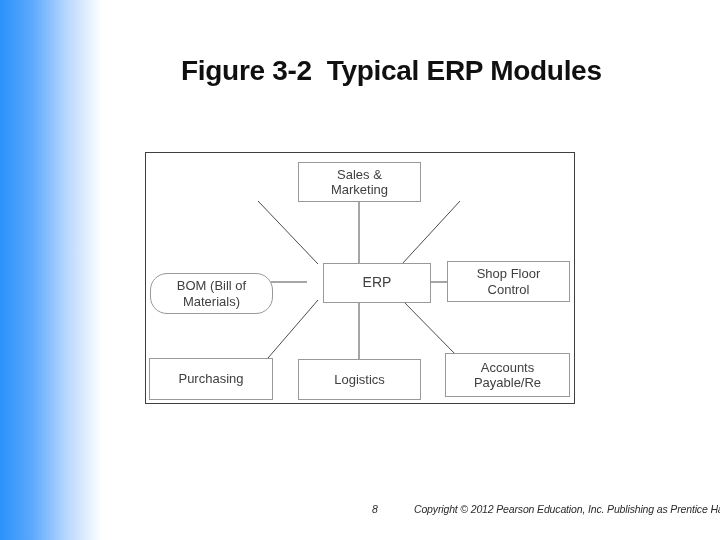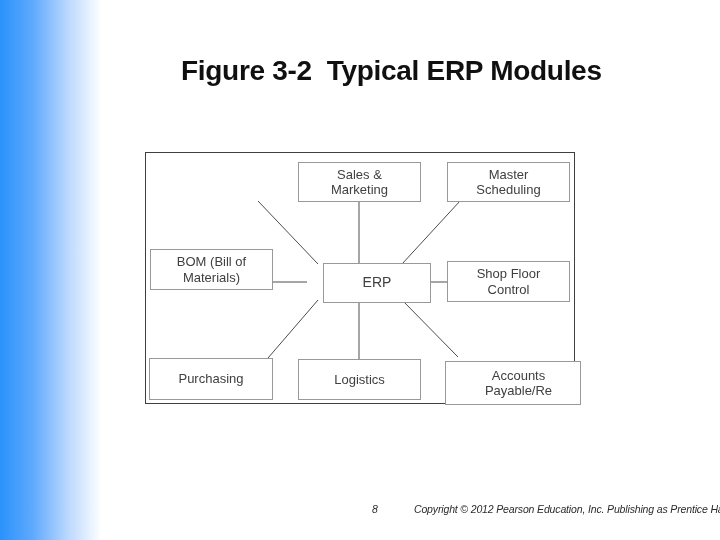--- a/index.html
+++ b/index.html
@@ -45,26 +45,26 @@
     color: #404040;
     font-size: 13px; line-height: 15.5px;
     display: flex; align-items: center; justify-content: center;
     text-align: center;
     white-space: pre-line;
   }
 
   #box-mrp        { left: 3px;   top: 10px;  width: 122px; height: 38px; }
   #box-sales      { left: 152px; top: 9px;   width: 121px; height: 38px; }
   #box-master     { left: 301px; top: 9px;   width: 121px; height: 38px; }
-  #box-bom        { left: 4px;   top: 96px; width: 121px; height: 39px; }
+  #box-bom        { left: 4px;   top: 120px; width: 121px; height: 39px; border-radius: 17px; }
   #box-erp        { left: 177px; top: 110px; width: 106px; height: 38px; font-size: 14px; }
   #box-shop       { left: 301px; top: 108px; width: 121px; height: 39px; }
   #box-purchasing { left: 3px;   top: 205px; width: 122px; height: 40px; }
   #box-logistics  { left: 152px; top: 206px; width: 121px; height: 39px; text-align: center; }
-  #box-accounts   { left: 299px; top: 208px; width: 123px; height: 42px; padding-left: 11px; }
+  #box-accounts   { left: 299px; top: 200px; width: 123px; height: 42px; }
 
   
   .page-number {
     position: absolute; left: 372px; top: 503px;
     font-size: 10.5px; font-style: italic;
     color: #2b2b2b;
   }
   .copyright-text {
     position: absolute; left: 414px; top: 503px;
     font-size: 10.5px; font-style: italic;
@@ -88,22 +88,20 @@
     <line x1="314" y1="48" x2="256" y2="111"></line>
     <line x1="125" y1="129" x2="161" y2="129"></line>
     <line x1="267" y1="129" x2="301" y2="129"></line>
     <line x1="172" y1="147" x2="122" y2="205"></line>
     <line x1="213" y1="148" x2="213" y2="206"></line>
     <line x1="256" y1="147" x2="312" y2="204"></line>
   </svg>
 
   <div class="module-box" id="box-sales">Sales &amp;
 Marketing</div>
-  <div class="module-box" id="box-master">Master
-Scheduling</div>
   <div class="module-box" id="box-bom">BOM (Bill of
 Materials)</div>
   <div class="module-box" id="box-erp">ERP</div>
   <div class="module-box" id="box-shop">Shop Floor
 Control</div>
   <div class="module-box" id="box-purchasing">Purchasing</div>
   <div class="module-box" id="box-logistics">Logistics</div>
   <div class="module-box" id="box-accounts">Accounts
 Payable/Re</div>
 

